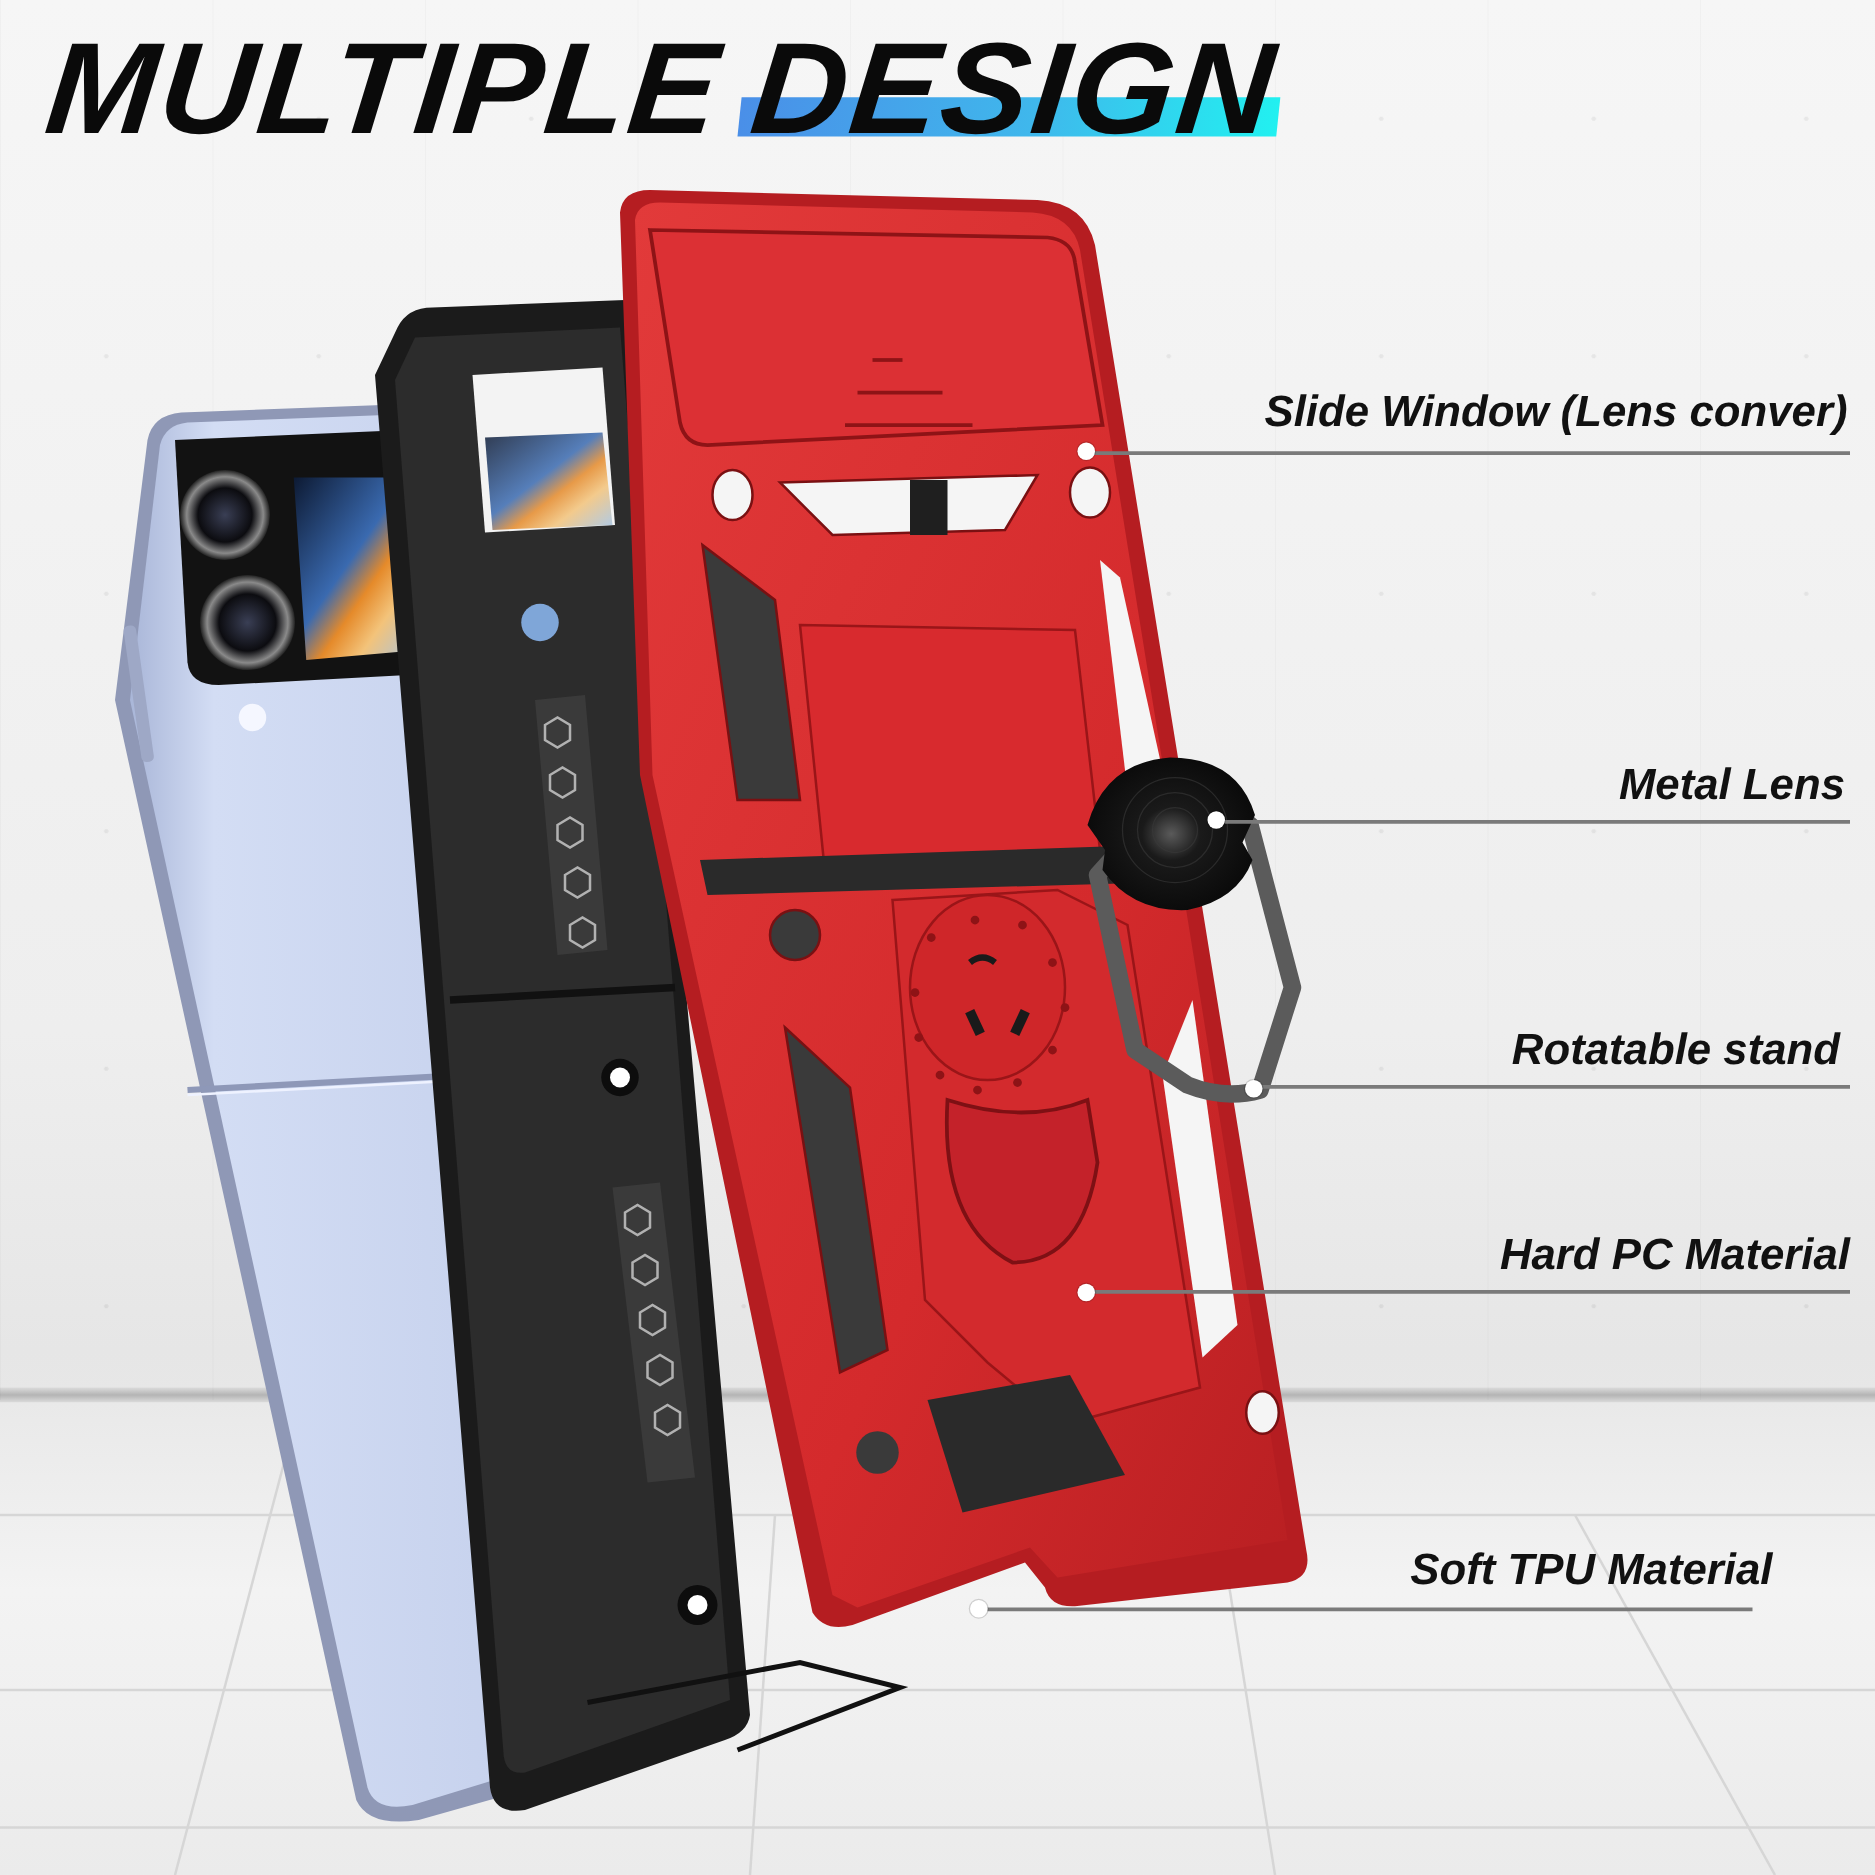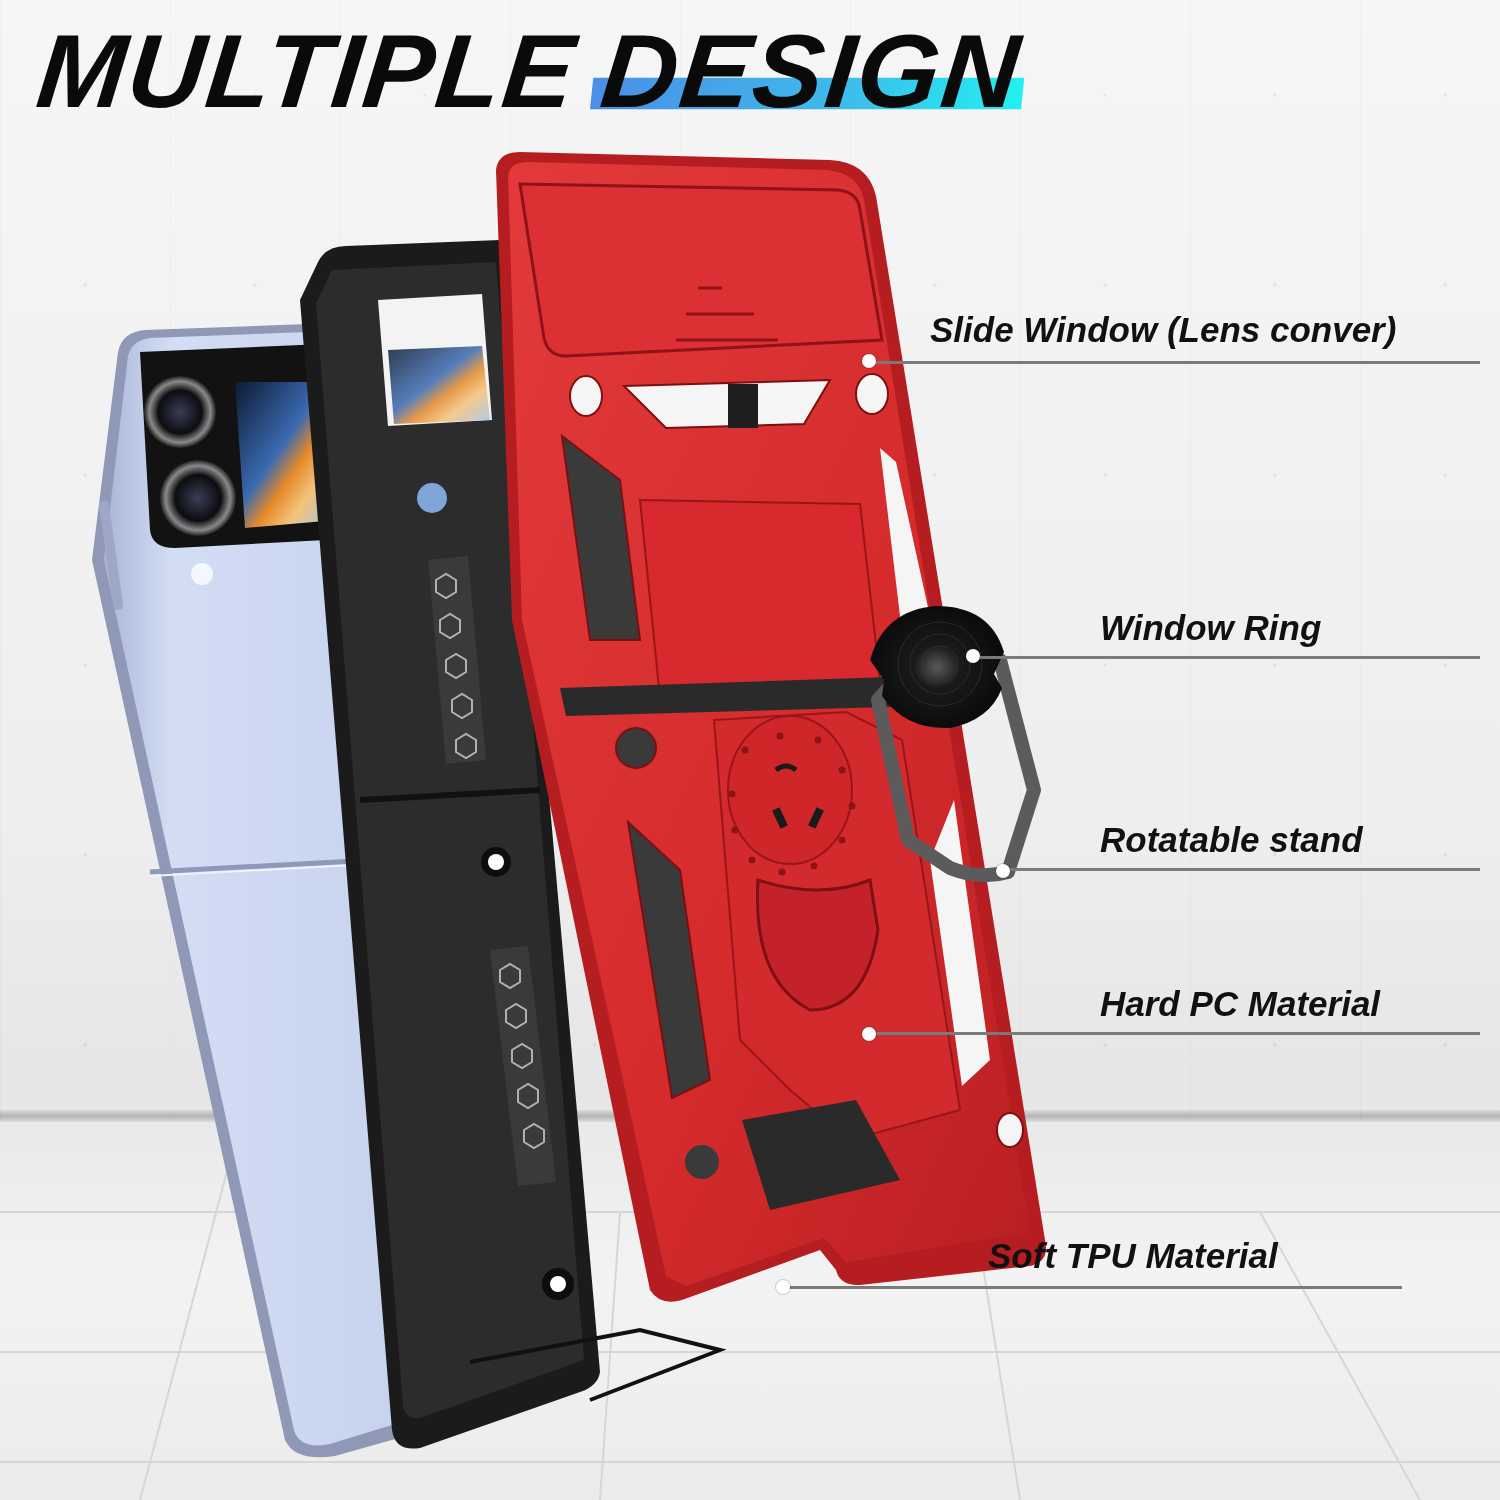--- a/index.html
+++ b/index.html
@@ -41,21 +41,21 @@
       background: linear-gradient(90deg, #4a8fe8 0%, #3fb8ec 55%, #22f0f0 100%);
       z-index: -1;
     }
     .title-wrap { position: absolute; left: 0; top: 0; z-index: 2; }
     .product-svg { position: absolute; left: 0; top: 0; z-index: 1; }
     .callout {
       position: absolute; z-index: 3;
       font-family: "Liberation Sans", sans-serif;
       font-weight: 700; font-style: italic;
       font-size: 35px; color: #111;
-      text-align: left; white-space: nowrap;
+      text-align: right; white-space: nowrap;
     }
     .callout-line {
       position: absolute; z-index: 3; height: 3px; background: #7a7a7a;
     }
     .callout-dot {
       position: absolute; z-index: 4; width: 14px; height: 14px; border-radius: 50%;
       background: #fff; box-shadow: 0 0 0 1px rgba(0,0,0,0.15);
     }
   </style>
 </head>
@@ -228,34 +228,34 @@
   </g>
 </svg>
 
 <div class="callout" style="left:930px; top:310px; width:548px;">
   <span>Slide Window (Lens conver)</span>
 </div>
 <div class="callout-line" style="left:868px; top:361px; width:612px;"></div>
 <div class="callout-dot" style="left:862px; top:354px;"></div>
 
 <div class="callout" style="left:1100px; top:608px; width:376px;">
-  <span>Window Ring</span>
+  <span>Metal Lens</span>
 </div>
 <div class="callout-line" style="left:980px; top:656px; width:500px;"></div>
 <div class="callout-dot" style="left:966px; top:649px;"></div>
 
 <div class="callout" style="left:1100px; top:820px; width:372px;font-style:italic;">
   <span>Rotatable stand</span>
 </div>
 <div class="callout-line" style="left:1006px; top:868px; width:474px;"></div>
 <div class="callout-dot" style="left:996px; top:864px;"></div>
 
 <div class="callout" style="left:1100px; top:984px; width:380px;">
   <span>Hard PC Material</span>
 </div>
 <div class="callout-line" style="left:874px; top:1032px; width:606px;"></div>
 <div class="callout-dot" style="left:862px; top:1027px;"></div>
 
-<div class="callout" style="left:988px; top:1236px; width:398px;">
+<div class="callout" style="left:1020px; top:1236px; width:398px;">
   <span>Soft TPU Material</span>
 </div>
 <div class="callout-line" style="left:790px; top:1286px; width:612px;"></div>
 <div class="callout-dot" style="left:776px; top:1280px;"></div>
 
 </body></html>

